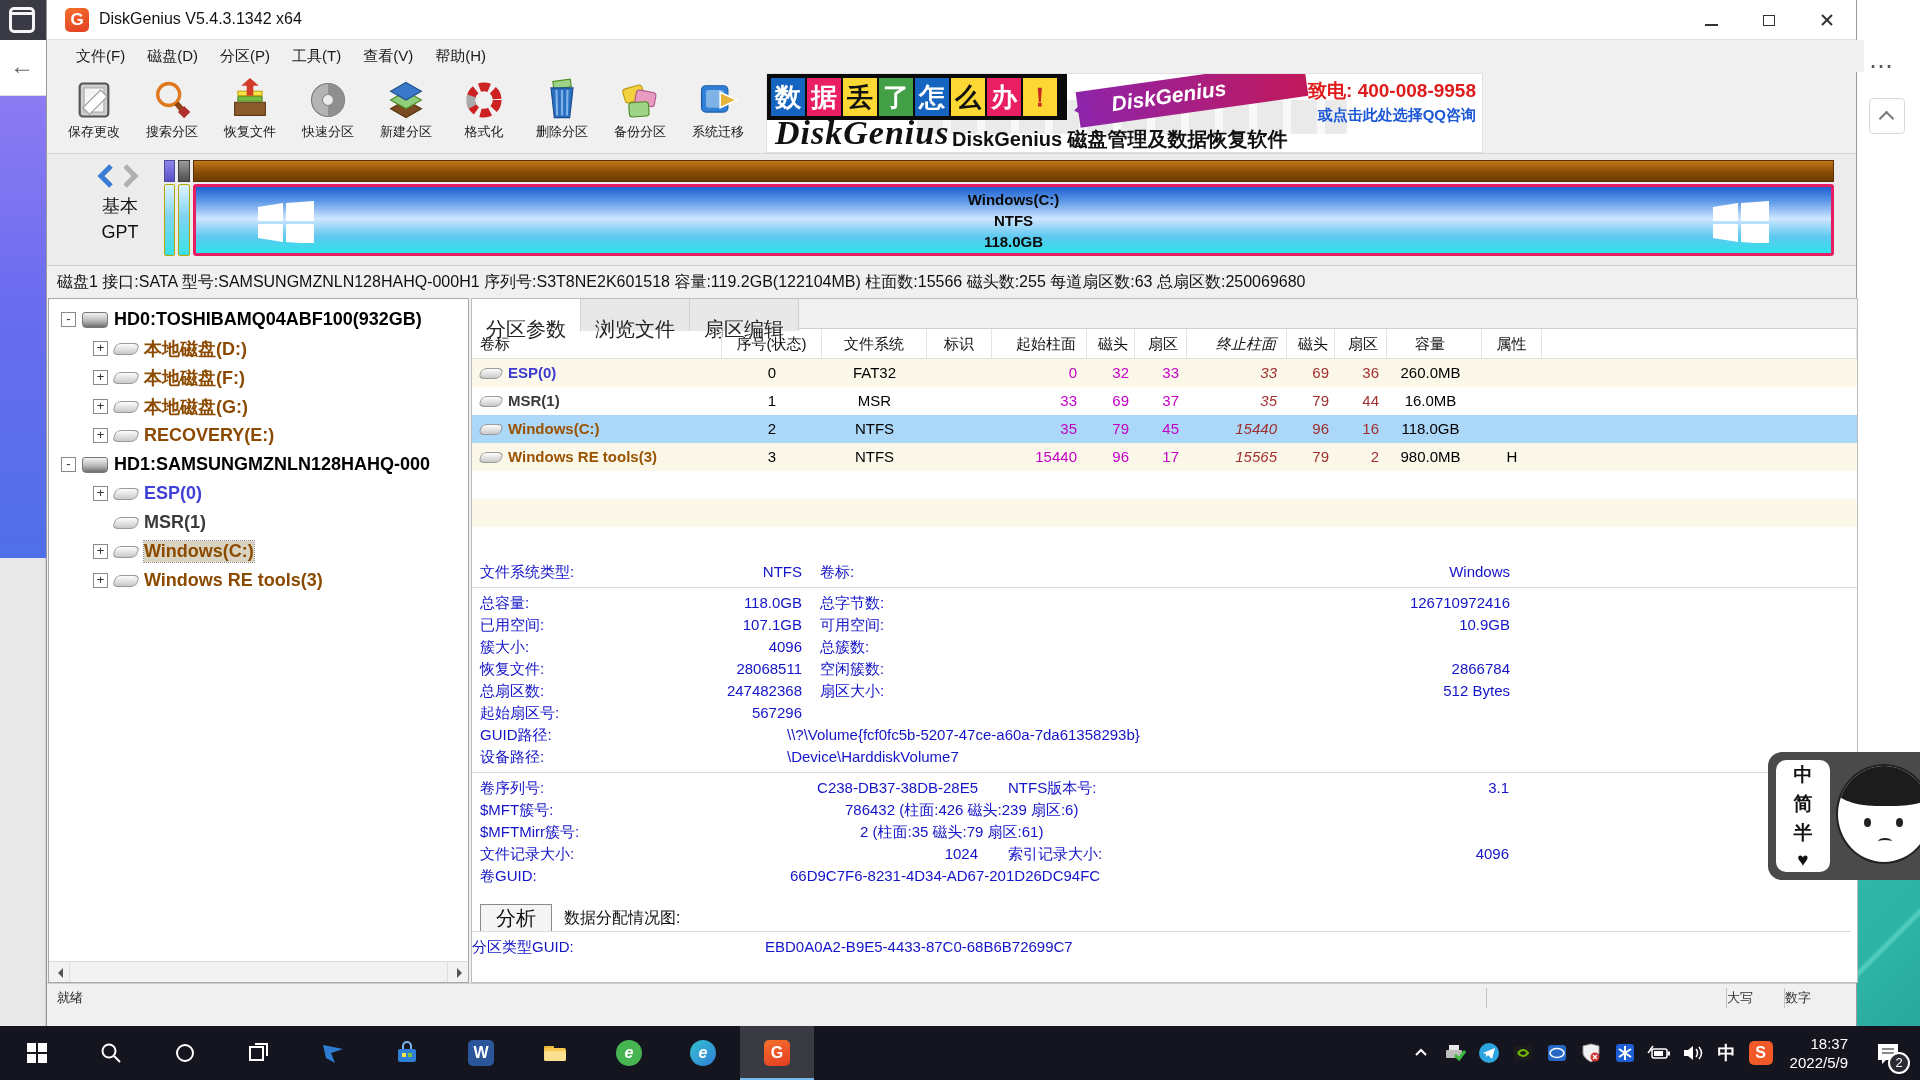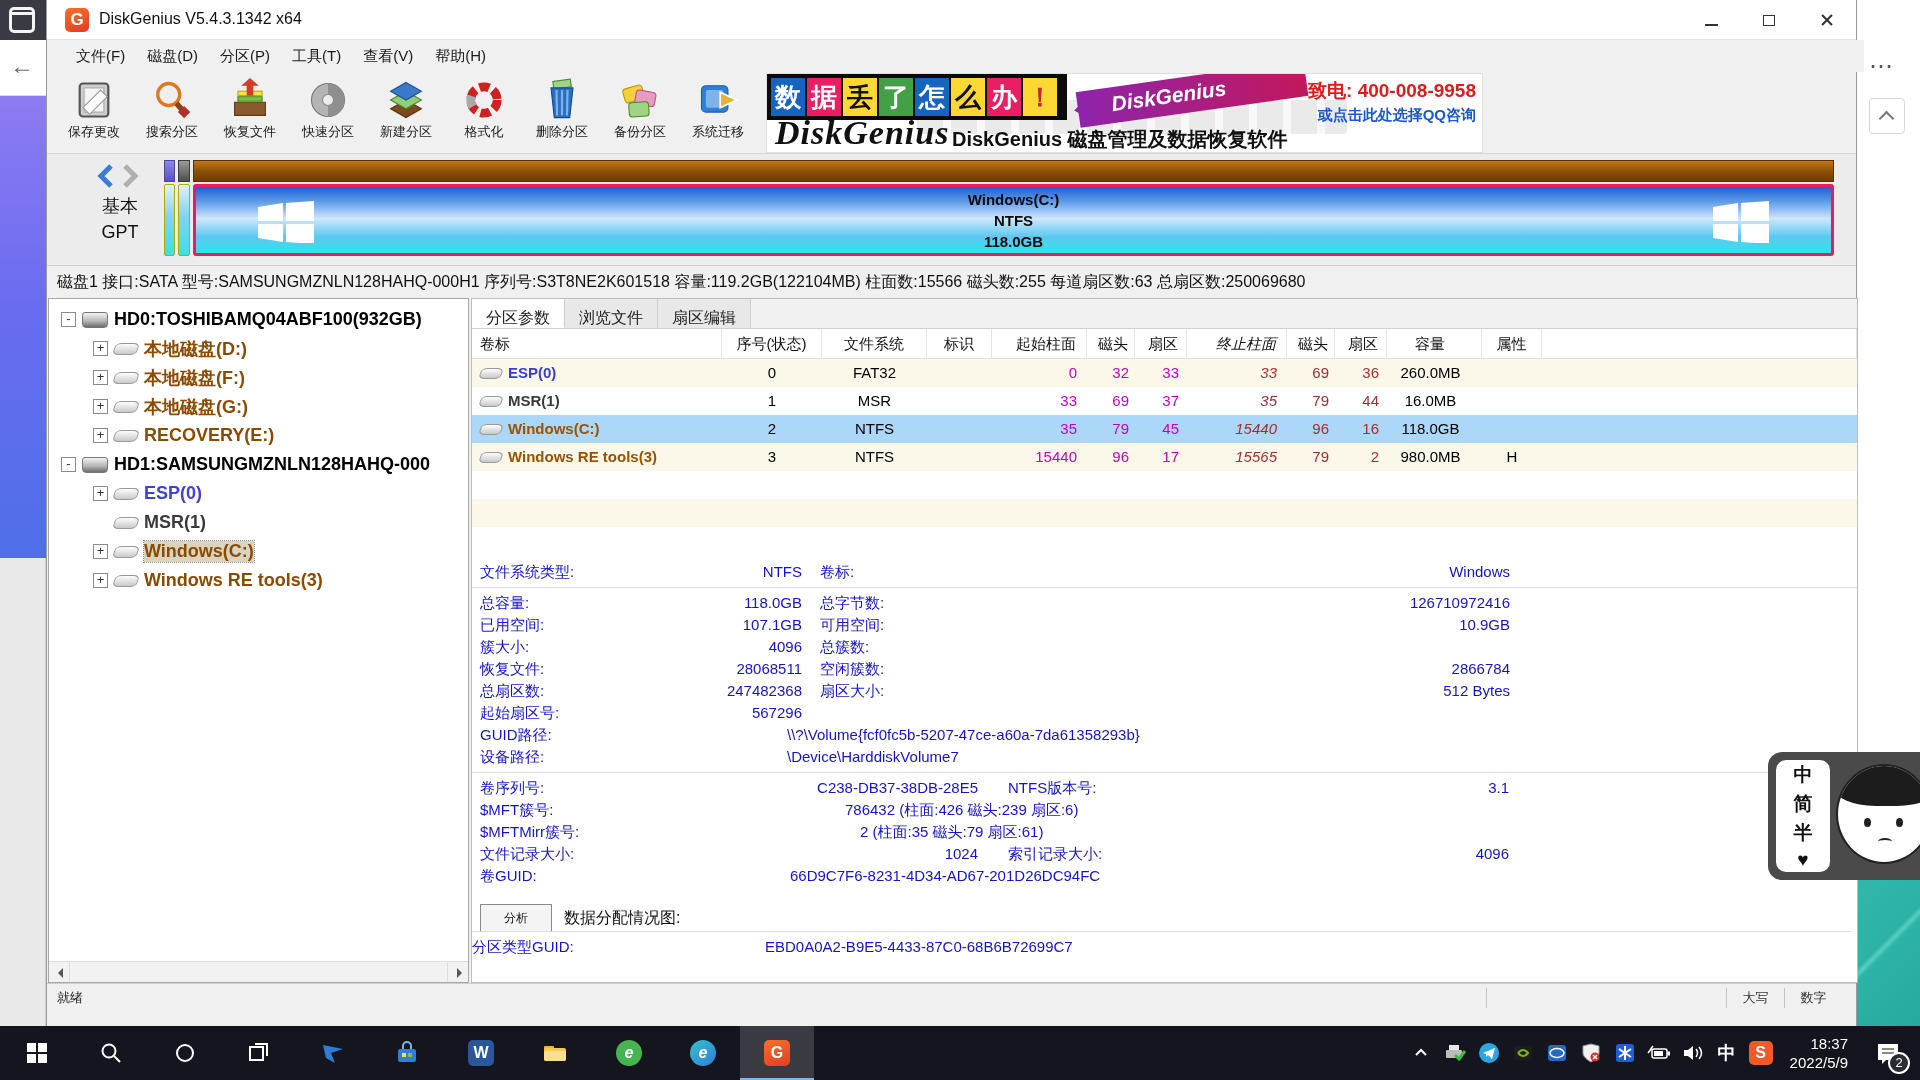--- a/index.html
+++ b/index.html
@@ -103,21 +103,21 @@
   #tree-scroll { position:absolute; left:0; bottom:0; width:100%; height:21px; background:#f2f2f2; border-top:1px solid #ddd; }
   .sarrow { position:absolute; top:0; width:21px; height:20px; background:#f2f2f2; }
   .sarrow.left { left:0; border-right:1px solid #ddd; } .sarrow.right { right:0; border-left:1px solid #ddd; }
   .sarrow i { position:absolute; top:6px; width:0; height:0; border:5px solid transparent; }
   .sarrow.left i { left:4px; border-right-color:#555; }
   .sarrow.right i { left:9px; border-left-color:#555; }
 
   
   #rp { position:absolute; left:424px; top:0; width:1387px; height:685px; background:#fff; border:1px solid #bdbdbd; overflow:hidden; }
   #tabs { height:30px; background:#f0f0f0; display:flex; border-bottom:1px solid #d0d0d0; }
-  .tab { padding:4px 14px; font-size:16px; line-height:29px; color:#222; border-right:1px solid #d0d0d0; background:#e8e8e8; }
+  .tab { padding:16px 14px; font-size:20px; line-height:29px; color:#222; border-right:1px solid #d0d0d0; background:#e8e8e8; }
   .tab.active { background:#fff; border-bottom:1px solid #fff; font-weight:normal; }
 
   
   #tbl { width:100%; }
   .trow { display:flex; height:28px; line-height:28px; font-size:15px; }
   .thead { height:30px; line-height:30px; background:#fff; border-bottom:1px solid #e0e0e0; color:#111; }
   .thead > div { border-right:1px solid #e4e4e4; }
   .trow > div { overflow:hidden; white-space:nowrap; }
   .cr { background:#fbf8ea; } .cw { background:#ffffff; } .csel { background:#abd7f8; }
   .c0 { width:250px; padding-left:8px; display:flex; align-items:center; }
@@ -142,28 +142,28 @@
   .dl1 { width:170px; } .dv1 { width:152px; text-align:right; }
   .dl2 { width:190px; margin-left:18px; } .dv2 { width:500px; text-align:right; }
   .hairline { border-top:1px solid #dcdcdc; margin:4px 0 4px -8px; }
   .dv-left { text-align:left; }
   .serial-v { width:328px; text-align:right; }
   .ver-l { width:150px; margin-left:30px; } .ver-v { width:351px; text-align:right; }
   .mft-v { padding-left:195px; } .mftm-v { padding-left:210px; }
   .guid-v { padding-left:137px; } .volguid-v { padding-left:140px; }
   .ptg-v { padding-left:123px; }
   #alloc { display:flex; align-items:center; margin-top:16px; height:30px; }
-  #btn-analyze { width:72px; height:28px; background:#f4f4f4; border:1px solid #8a8a8a; font-size:12px; color:#111; text-align:center; line-height:26px; margin-right:12px; }
+  #btn-analyze { width:72px; height:28px; background:#f4f4f4; border:1px solid #8a8a8a; font-size:20px; color:#111; text-align:center; line-height:26px; margin-right:12px; }
   #alloc .alabel { color:#111; font-size:16px; }
   #ptg-row { position:absolute; left:0; top:372px; width:1379px; }
 
   
   #statusbar { position:absolute; left:0; top:983px; width:100%; height:28px; background:#f0f0f0; border-top:1px solid #cfcfcf; display:flex; align-items:center; font-size:13px; color:#222; }
   #statusbar .ready { padding-left:10px; flex:1; }
-  .sb-panel { height:20px; line-height:20px; border-left:1px solid #c4c4c4; text-align:center; color:#333; }
+  .sb-panel { height:20px; line-height:20px; border-left:1px solid #c4c4c4; text-align:left; color:#333; }
   .sb-empty { width:240px; } .sb-caps { width:58px; } .sb-num { width:58px; margin-right:14px; }
 
   
   #taskbar { position:absolute; left:0; top:1026px; width:1920px; height:54px; background:#15151f; display:flex; align-items:stretch; z-index:5; }
   .tslot { width:74px; display:flex; align-items:center; justify-content:center; }
   .tslot.active { background:rgba(255,255,255,.16); box-shadow:inset 0 -2px 0 #76b9ed; }
   .appic { width:26px; height:26px; border-radius:5px; display:flex; align-items:center; justify-content:center; font-weight:bold; font-size:16px; color:#fff; }
   #tray { margin-left:auto; display:flex; align-items:center; gap:4px; padding-right:6px; }
   .tico { width:30px; height:40px; display:flex; align-items:center; justify-content:center; color:#fff; }
   #clock { text-align:right; color:#fff; font-size:15px; line-height:19px; padding:0 10px; }

